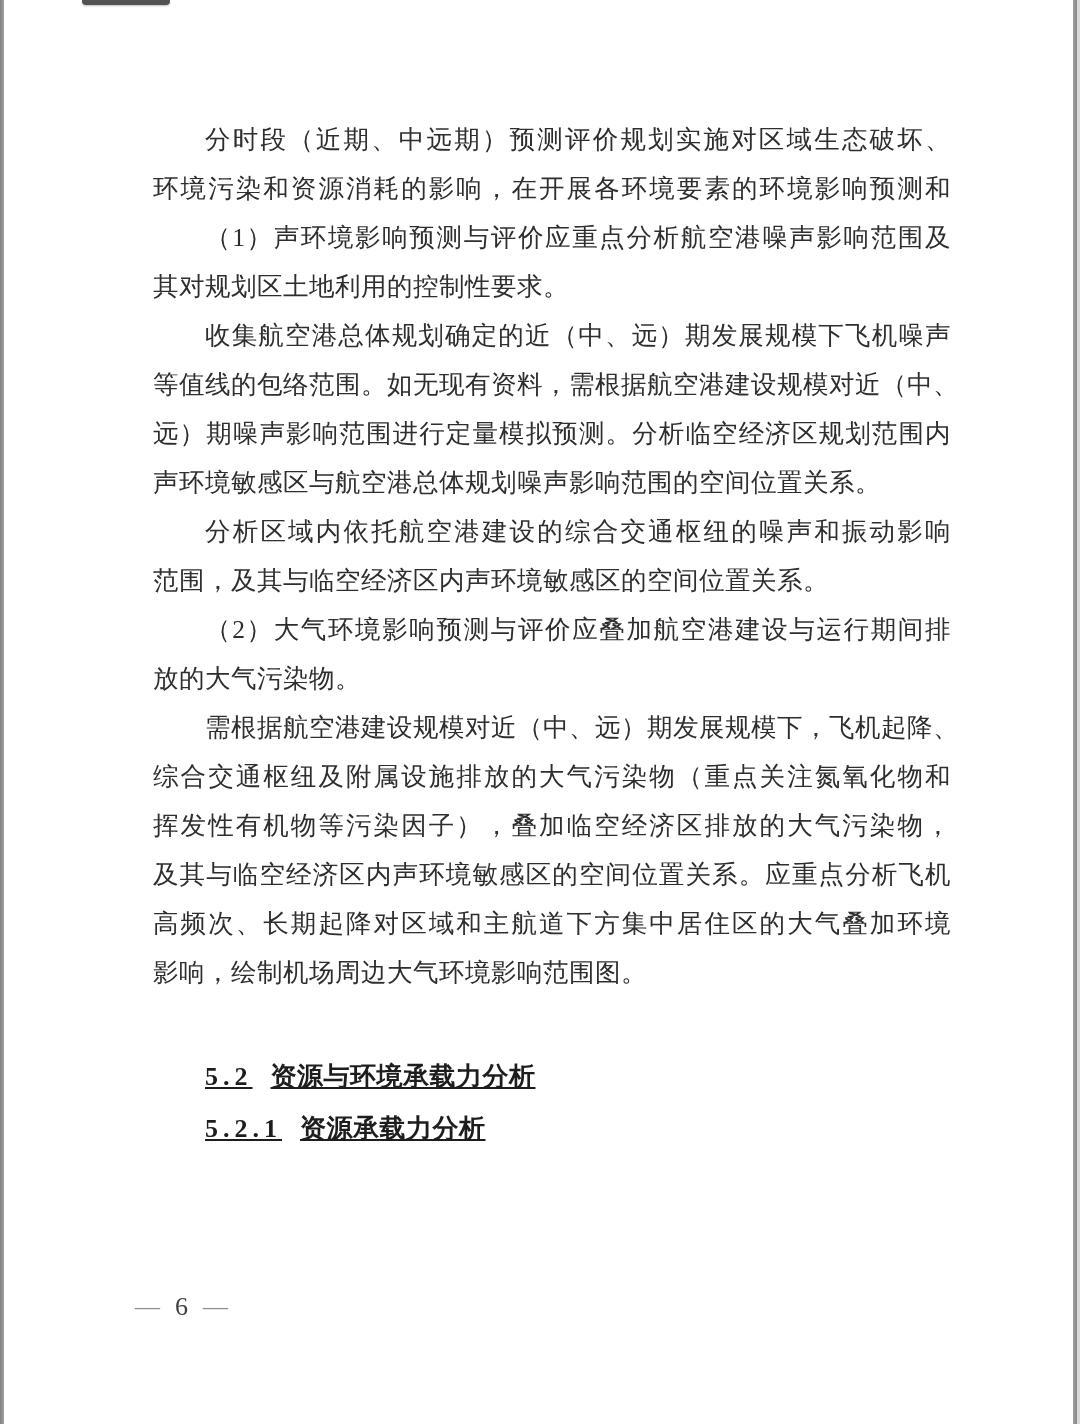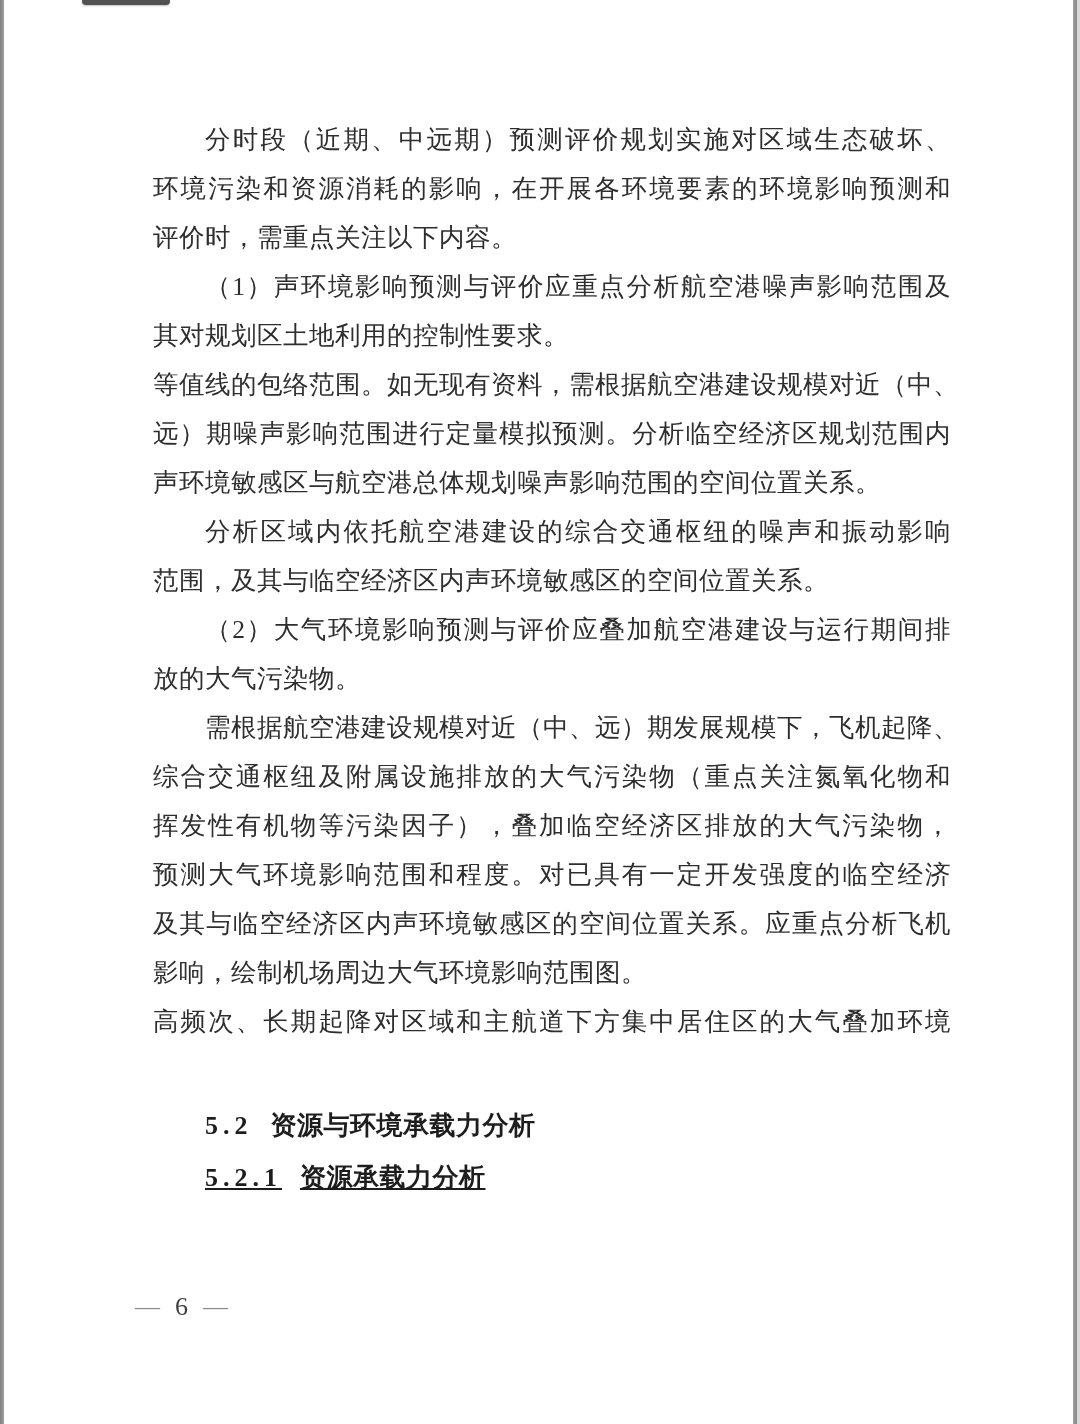--- a/index.html
+++ b/index.html
@@ -76,21 +76,21 @@
     font-size: 26px;
     font-weight: bold;
     line-height: 49px;
     color: #1d1d1d;
     white-space: nowrap;
   }
   .heading .h-num {
     letter-spacing: 5px;
     margin-right: 18px;
   }
-  .heading.mt-large { margin-top: 55px; }
+  .heading.mt-large { margin-top: 55px; text-decoration: underline; }
   .heading.mt-small { margin-top: 3px; text-decoration: underline; }
   
   .footer {
     position: absolute;
     left: 135px; top: 1292px;
     display: flex;
     align-items: center;
     gap: 15px;
     font-size: 25px;
     line-height: 30px;
@@ -105,37 +105,36 @@
 
   <div class="top-fragment"></div>
   <div class="page-edge-left"></div>
   <div class="page-edge-right"></div>
   <div class="viewer-gutter"></div>
 
   <div class="content">
     <div id="text-body">
         <div class="line justify first">分时段（近期、中远期）预测评价规划实施对区域生态破坏、</div>
         <div class="line justify">环境污染和资源消耗的影响，在开展各环境要素的环境影响预测和</div>
-        <div class="line">评价时，需重点关注以下内容。</div>
         <div class="line justify first">（1）声环境影响预测与评价应重点分析航空港噪声影响范围及</div>
         <div class="line">其对规划区土地利用的控制性要求。</div>
+        <div class="line justify first">收集航空港总体规划确定的近（中、远）期发展规模下飞机噪声</div>
         <div class="line justify">等值线的包络范围。如无现有资料，需根据航空港建设规模对近（中、</div>
         <div class="line justify">远）期噪声影响范围进行定量模拟预测。分析临空经济区规划范围内</div>
         <div class="line">声环境敏感区与航空港总体规划噪声影响范围的空间位置关系。</div>
         <div class="line justify first">分析区域内依托航空港建设的综合交通枢纽的噪声和振动影响</div>
         <div class="line">范围，及其与临空经济区内声环境敏感区的空间位置关系。</div>
         <div class="line justify first">（2）大气环境影响预测与评价应叠加航空港建设与运行期间排</div>
         <div class="line">放的大气污染物。</div>
         <div class="line justify first">需根据航空港建设规模对近（中、远）期发展规模下，飞机起降、</div>
         <div class="line justify">综合交通枢纽及附属设施排放的大气污染物（重点关注氮氧化物和</div>
         <div class="line justify">挥发性有机物等污染因子），叠加临空经济区排放的大气污染物，</div>
-        <div class="line justify">预测大气环境影响范围和程度。对已具有一定开发强度的临空经济</div>
         <div class="line justify">及其与临空经济区内声环境敏感区的空间位置关系。应重点分析飞机</div>
+        <div class="line justify">高频次、长期起降对区域和主航道下方集中居住区的大气叠加环境</div>
         <div class="line">影响，绘制机场周边大气环境影响范围图。</div>
-        <div class="line justify">高频次、长期起降对区域和主航道下方集中居住区的大气叠加环境</div>
       </div>
 
     <h2 class="heading mt-large">
       <span class="h-num">5.2</span><span class="h-title">资源与环境承载力分析</span>
     </h2>
 
     <h3 class="heading mt-small">
       <span class="h-num">5.2.1</span><span class="h-title">资源承载力分析</span>
     </h3>
   </div>

